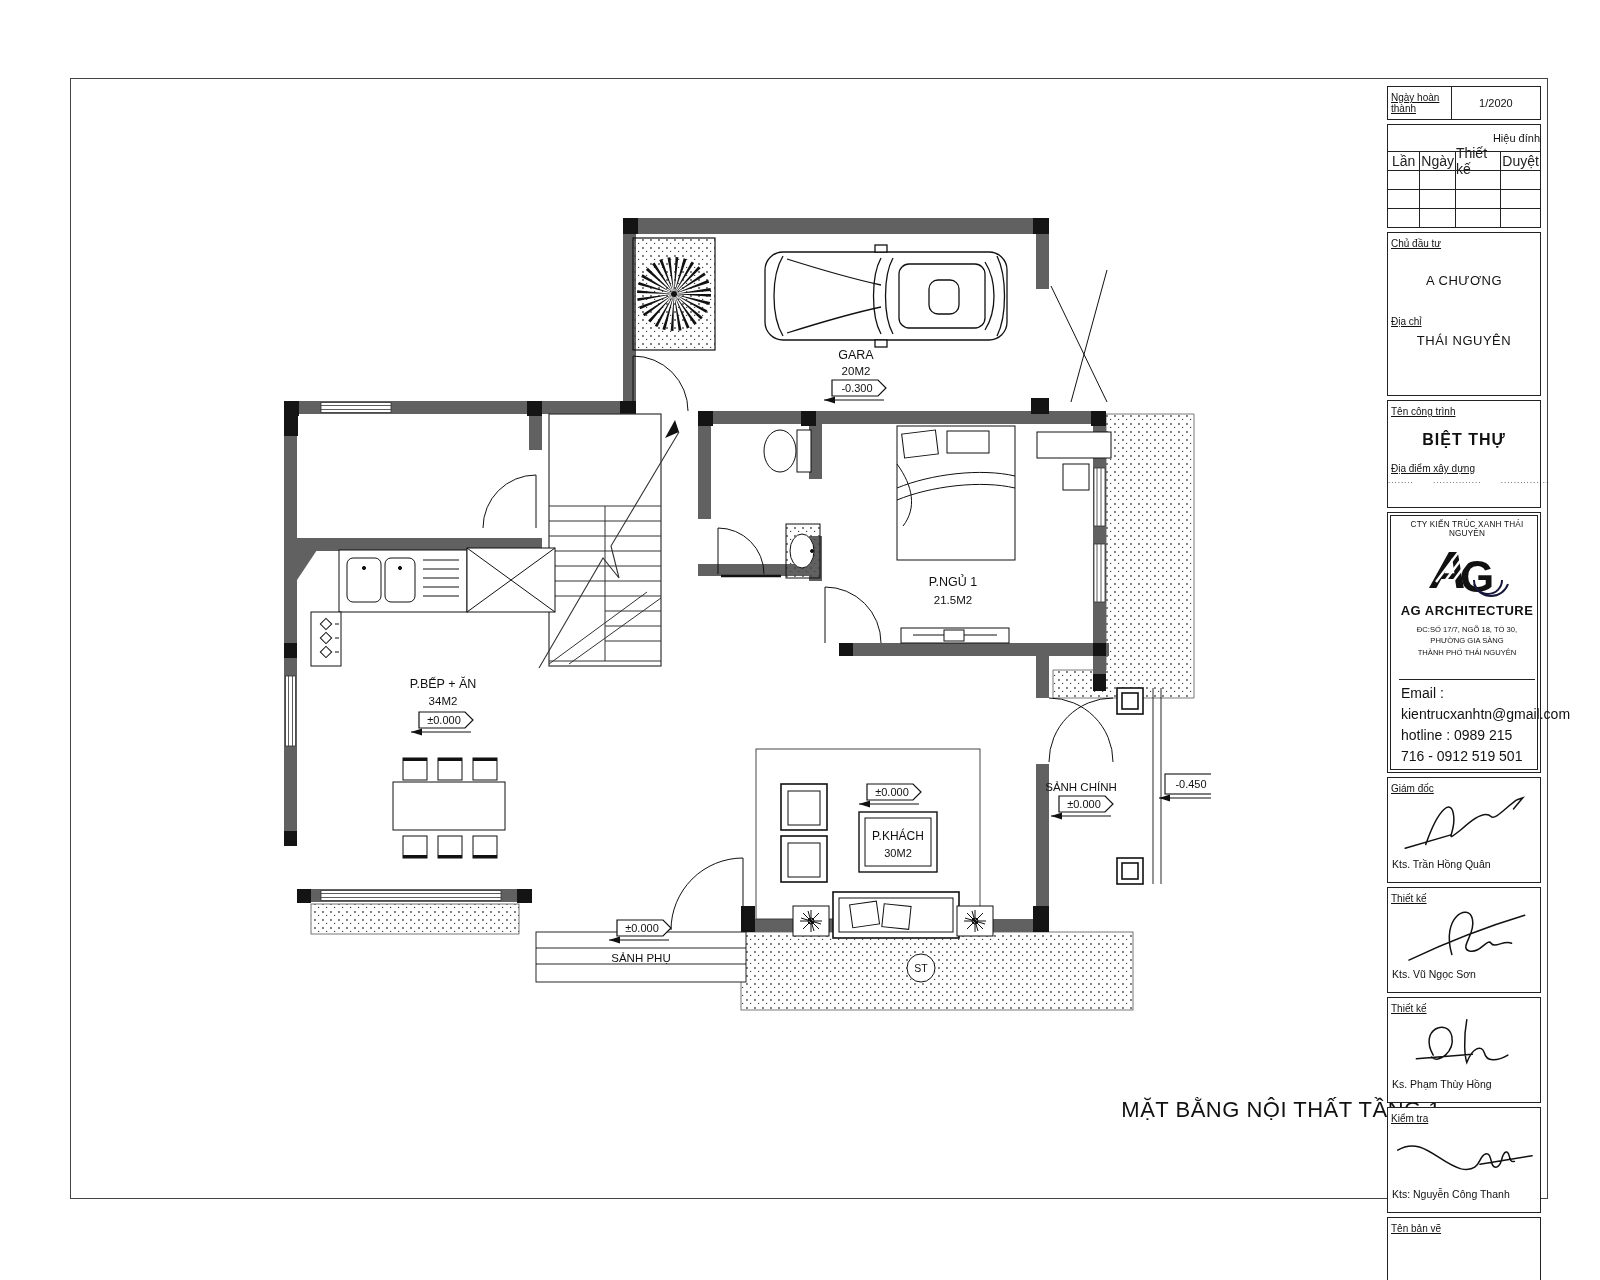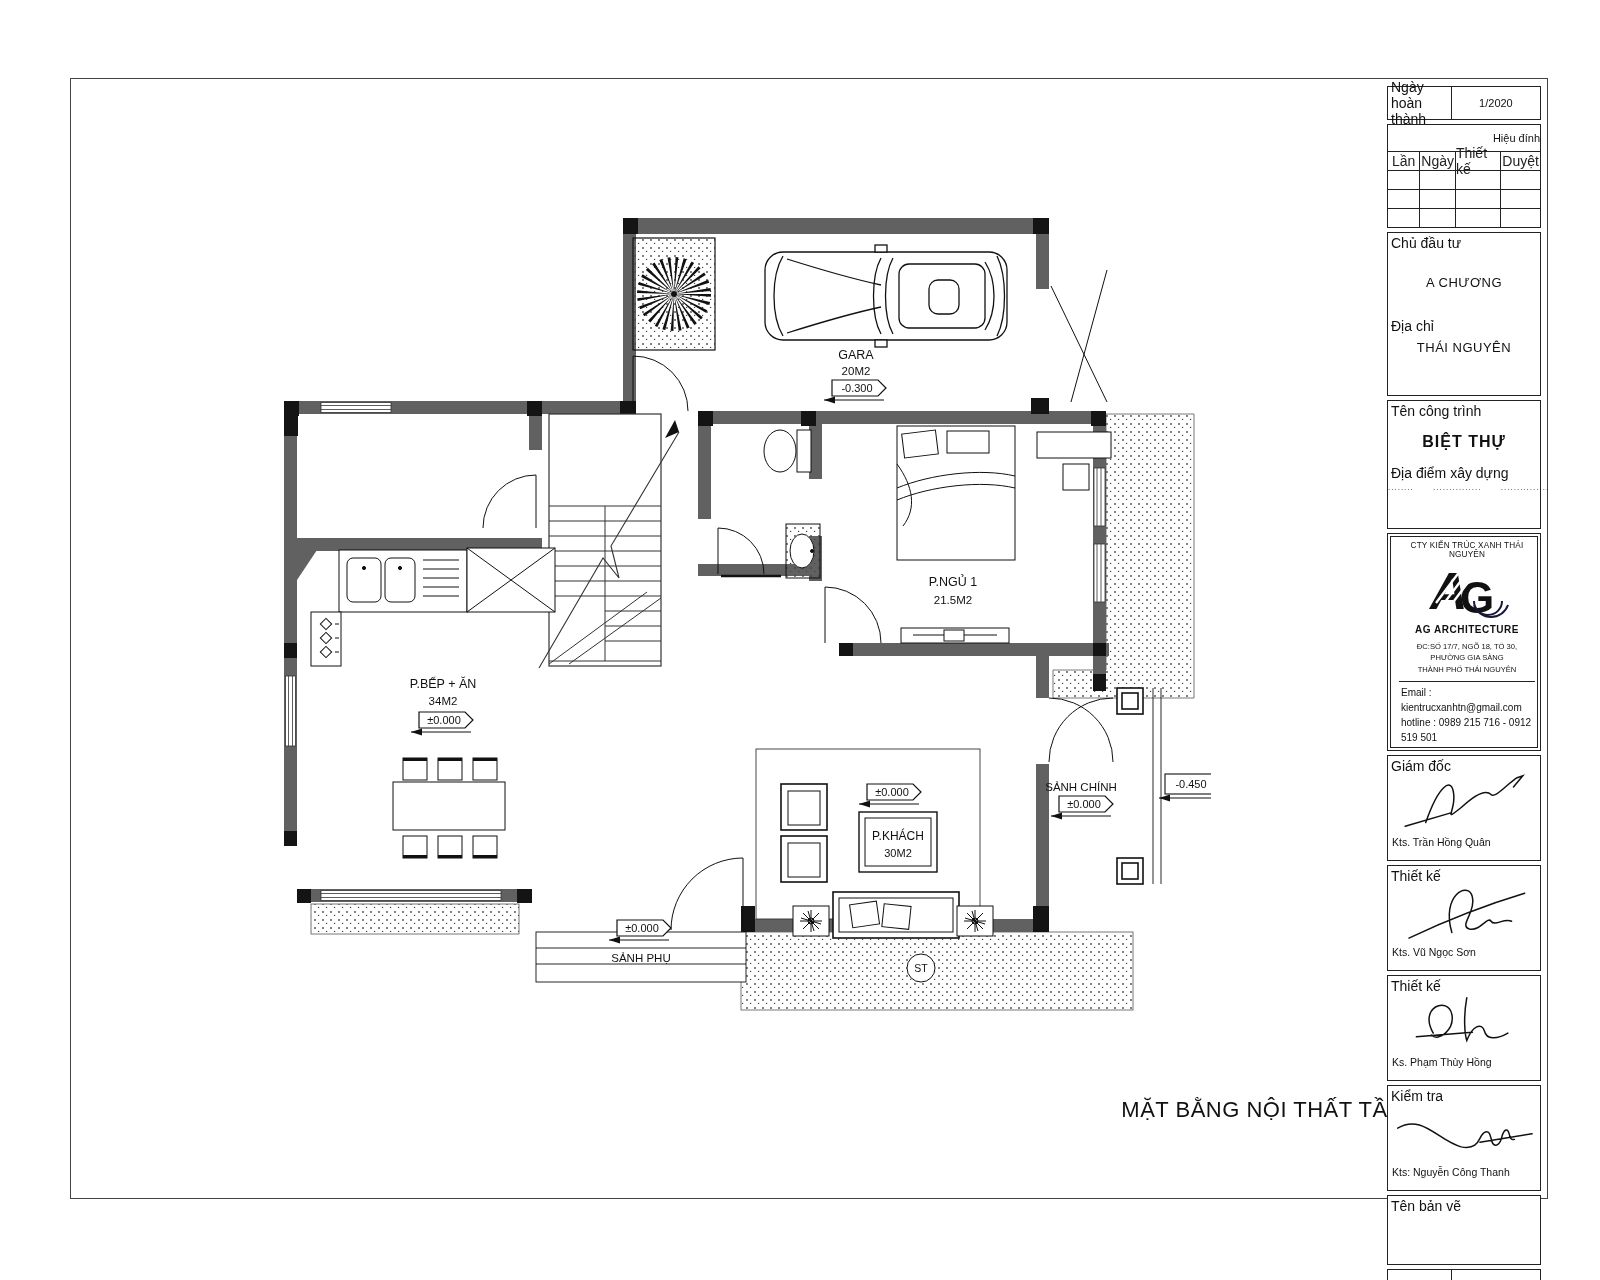--- a/index.html
+++ b/index.html
@@ -1,40 +1,40 @@
 <!DOCTYPE html>
 <html><head>
 <meta charset="utf-8">
 <style>
   html,body{margin:0;padding:0;background:#fff;width:1600px;height:1280px;
     font-family:"Liberation Sans",sans-serif;color:#111;position:relative;overflow:hidden;}
   .sheet{position:absolute;left:70px;top:78px;width:1476px;height:1119px;border:1px solid #444;background:#fff;}
   
   .tb{position:absolute;left:1316px;top:7px;width:154px;}
   .tb-box{border:1px solid #222;background:#fff;position:relative;margin-bottom:4px;box-sizing:border-box;}
-  .lbl{font-size:14px;color:#111;padding:2px 3px;display:inline-block;}
+  .lbl{font-size:10px;color:#111;text-decoration:underline;padding:2px 3px;display:inline-block;}
   .val-c{text-align:center;font-size:13px;letter-spacing:.5px;}
   .row2{display:flex;align-items:stretch;}
   .row2 .c1{flex:1;display:flex;align-items:center;}
   .row2 .c2{width:58%;border-left:1px solid #222;display:flex;align-items:center;justify-content:center;font-size:11px;}
   .revhead{border-bottom:1px solid #222;text-align:right;font-size:11px;padding:7px 0;}
   .revgrid{display:grid;grid-template-columns:1fr 1.1fr 1.4fr 1.2fr;}
   .revgrid div{border-right:1px solid #222;border-bottom:1px solid #222;height:18px;
     font-size:14px;display:flex;align-items:center;justify-content:center;color:#222;}
   .revgrid div:nth-child(4n){border-right:none;}
   .revgrid .last{border-bottom:none;}
   .sig-box{height:106px;}
   .sig-name{position:absolute;left:4px;bottom:12px;font-size:10.5px;}
   .sig-svg{position:absolute;left:6px;top:10px;}
   .comp{border:1px solid #222;padding:2px;}
   .comp-in{border:1px solid #222;padding:4px 2px 2px 8px;text-align:center;}
   .comp-name{font-size:8.2px;letter-spacing:.2px;}
-  .comp-brand{font-size:10px;font-weight:bold;letter-spacing:.5px;margin-top:1px;text-align:center;}
+  .comp-brand{font-size:13px;font-weight:bold;letter-spacing:.5px;margin-top:1px;text-align:center;}
   .comp-addr{font-size:7.6px;margin-top:6px;line-height:1.5;}
-  .comp-mail{font-size:10px;border-top:1px solid #222;margin-top:6px;padding-top:3px;line-height:1.5;text-align:left;padding-left:2px;}
+  .comp-mail{font-size:14px;border-top:1px solid #222;margin-top:21px;padding-top:3px;line-height:1.5;text-align:left;padding-left:2px;}
   .plan-title{position:absolute;left:950px;top:1018px;width:420px;text-align:right;
     font-size:22px;letter-spacing:.5px;color:#111;}
   svg text{font-family:"Liberation Sans",sans-serif;fill:#111;}
 </style>
 </head>
 <body>
 
 <div class="sheet">
 
   <svg style="position:absolute;left:210px;top:127px;" width="930" height="810" viewBox="0 0 930 810" fill="none">
@@ -356,21 +356,21 @@
       </div>
     </div>
 
     <div class="tb-box" style="height:164px">
       <span class="lbl">Chủ đầu tư</span>
       <div class="val-c" style="margin-top:22px">A CHƯƠNG</div>
       <span class="lbl" style="margin-top:26px">Địa chỉ</span>
       <div class="val-c" style="margin-top:4px">THÁI NGUYÊN</div>
     </div>
 
-    <div class="tb-box" style="height:129px">
+    <div class="tb-box" style="height:108px">
       <span class="lbl">Tên công trình</span>
       <div class="val-c" style="margin-top:12px;font-size:16px;font-weight:bold;letter-spacing:1px">BIỆT THỰ</div>
       <span class="lbl" style="margin-top:12px">Địa điểm xây dựng</span>
       <div style="text-align:center;font-size:8px;letter-spacing:1px;white-space:pre">........      ...............      ...............</div>
     </div>
 
     <div class="comp tb-box">
       <div class="comp-in">
         <div class="comp-name">CTY KIẾN TRÚC XANH THÁI NGUYÊN</div>
         <svg width="110" height="58" viewBox="0 0 110 58" style="margin-top:2px">

